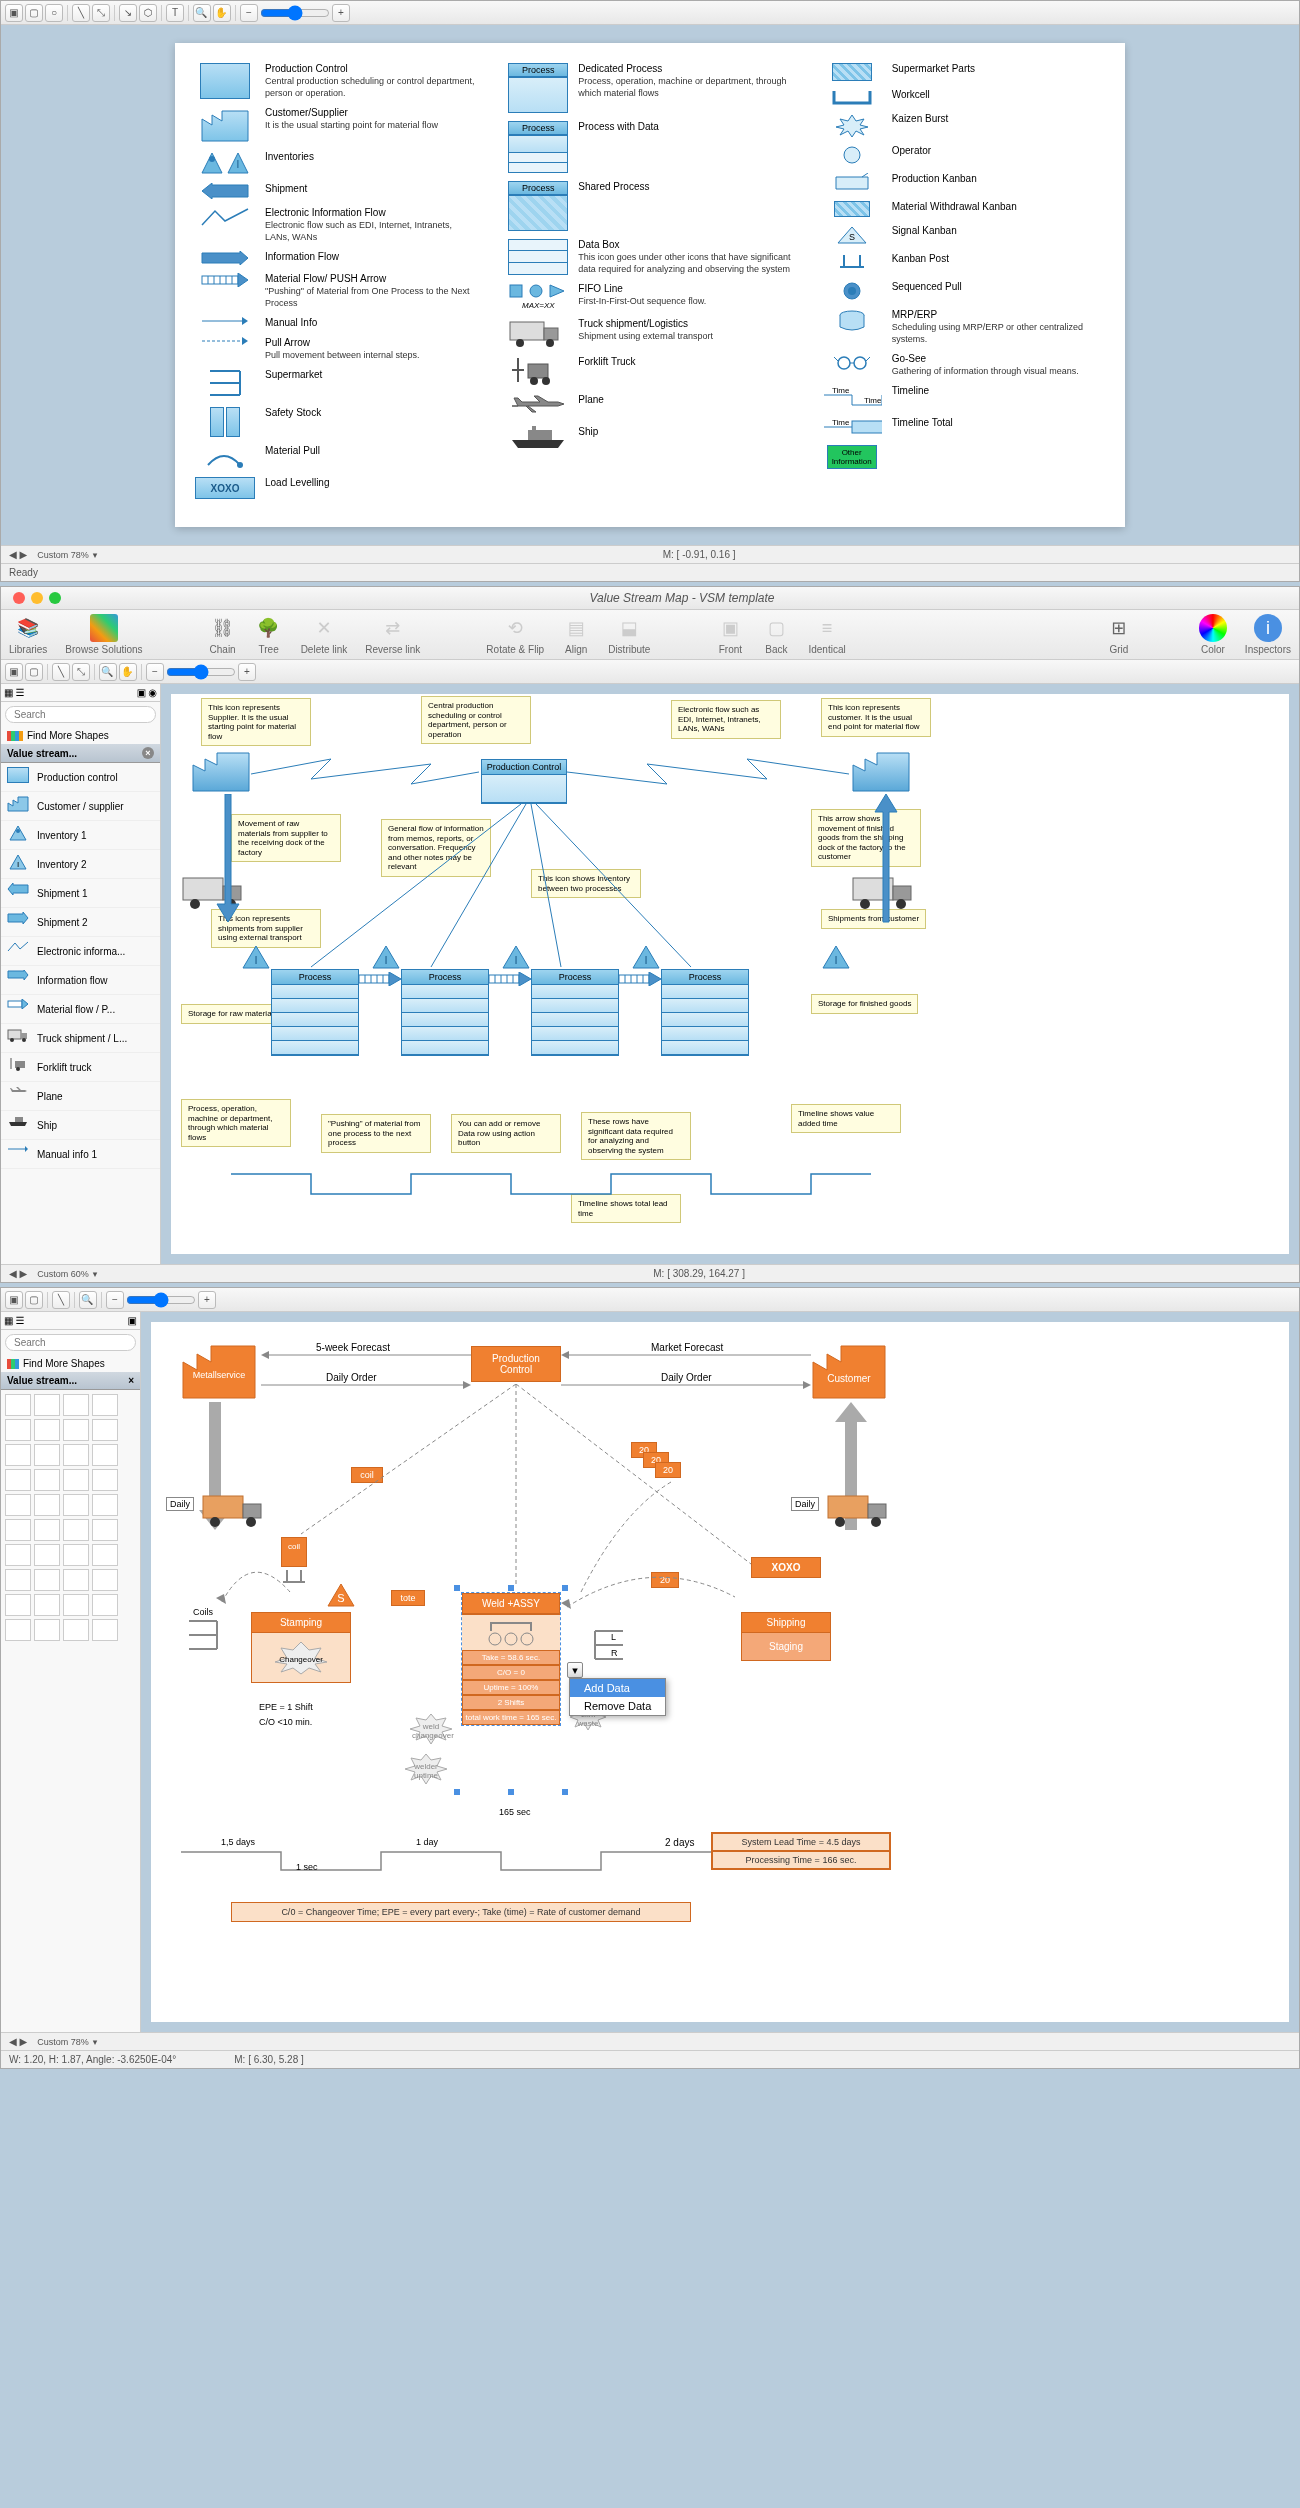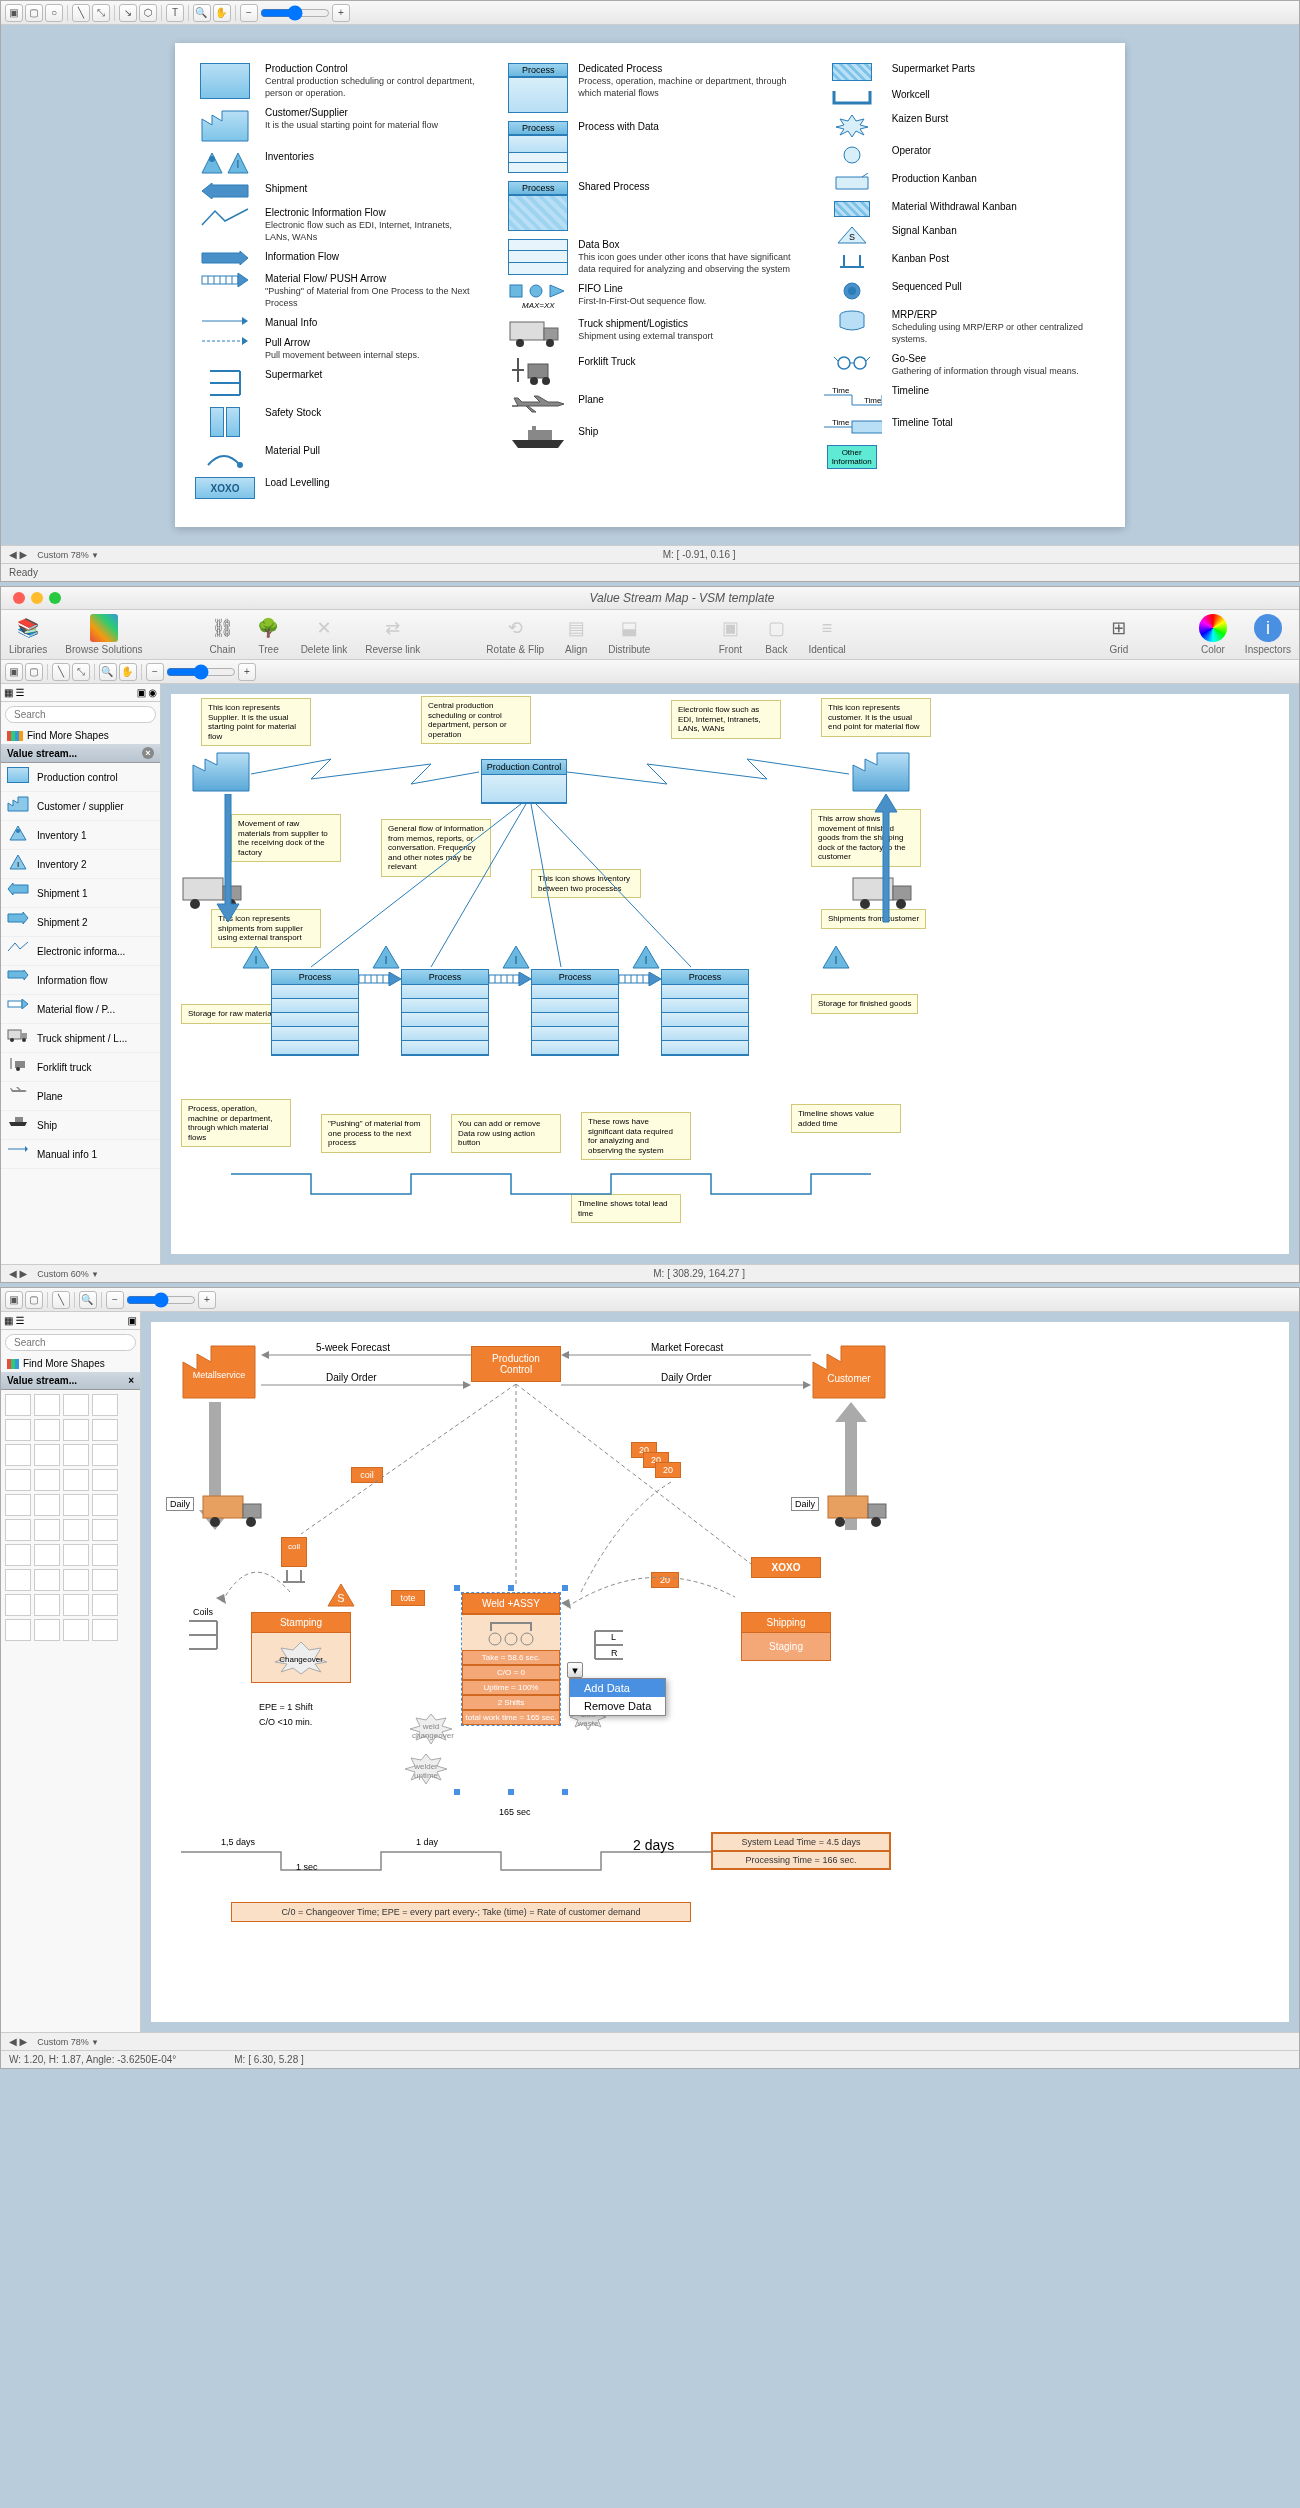--- a/index.html
+++ b/index.html
@@ -457,21 +457,21 @@
                   <line x1="2" y1="10" x2="30" y2="10" stroke="#2b7db8"></line>
                   <rect x="30" y="4" width="34" height="12" fill="#b8dff5" stroke="#2b7db8"></rect>
                 </svg>
               </div>
               <div class="legend-text">
                 <span class="title">Timeline Total</span>
               </div>
             </div>
           <div class="legend-item">
               <div class="legend-icon">
-                <div class="blue-box" style="width:50px;height:24px;background:#5eead4;display:flex;align-items:center;justify-content:center;font-size:8px;text-align:center">Other Information</div>
+                <div class="blue-box" style="width:50px;height:24px;background:#22c55e;display:flex;align-items:center;justify-content:center;font-size:8px;text-align:center">Other Information</div>
               </div>
               <div class="legend-text"></div>
             </div>
         </div>
       </div>
     </div>
   </div>
   <div class="statusbar">
     <span>◀ ▶</span>
     <span class="zoom-ctrl"><span>Custom 78%</span> ▾</span>
@@ -1106,21 +1106,21 @@
             <path d="M0,56 L10,62 L8,52 Z" fill="#888"></path>
           </svg>
 
         <svg style="position:absolute;top:520px;left:30px" width="640" height="40">
             <path d="M0,10 L100,10 L100,28 L200,28 L200,10 L320,10 L320,28 L420,28 L420,10 L620,10" fill="none" stroke="#888" stroke-width="1.5"></path>
           </svg>
         <div style="position:absolute;top:515px;left:70px;font-size:9px">1,5 days</div>
         <div style="position:absolute;top:540px;left:145px;font-size:9px">1 sec</div>
         <div style="position:absolute;top:515px;left:265px;font-size:9px">1 day</div>
         <div style="position:absolute;top:485px;left:348px;font-size:9px">165 sec</div>
-        <div style="position:absolute;top:515px;left:482px;font-size:14px">2 days</div>
+        <div style="position:absolute;top:515px;left:514px;font-size:10px">2 days</div>
 
         <div style="position:absolute;top:510px;left:560px;width:180px;border:1px solid #d06820">
           <div class="orange-box" style="background:#fbe0c8;color:#333;padding:3px;font-size:9px">System Lead Time = 4.5 days</div>
           <div class="orange-box" style="background:#fbe0c8;color:#333;padding:3px;font-size:9px;border-top:1px solid #d06820">Processing Time = 166 sec.</div>
         </div>
 
         <div class="orange-box" style="position:absolute;top:580px;left:80px;width:460px;background:#fbe0c8;color:#333;padding:4px;font-size:9px">C/0 = Changeover Time; EPE = every part every-; Take (time) = Rate of customer demand</div>
 
         <svg style="position:absolute;top:150px;left:420px" width="130" height="130">
             <path d="M100,10 Q50,40 10,120" fill="none" stroke="#888" stroke-dasharray="4,3"></path>

